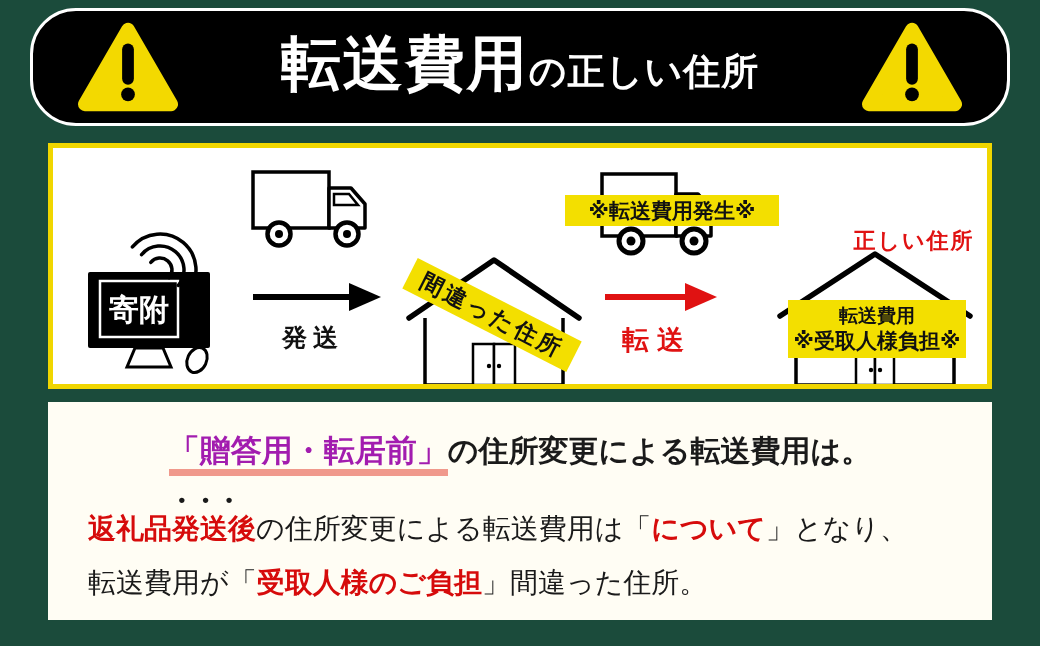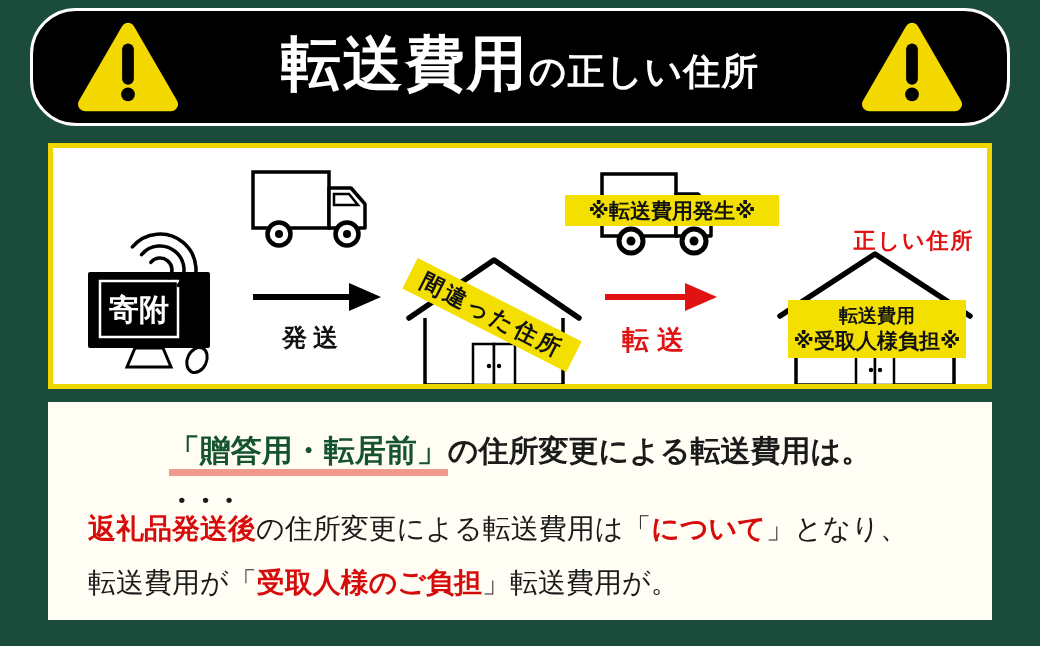--- a/index.html
+++ b/index.html
@@ -45,21 +45,21 @@
   
   .notice-panel {
     position:absolute; left:48px; top:402px; width:944px; height:218px;
     background:#fffdf4; box-sizing:border-box; padding:28px 40px 0 40px;
   }
   .notice-heading {
     text-align:center; font-size:30px; font-weight:600; color:#1a1a1a;
     margin:0 0 30px 0; white-space:nowrap;
   }
   .hl {
-    color:#14532d; font-weight:700; font-size:31px;
+    color:#a21caf; font-weight:700; font-size:31px;
     border-bottom:7px solid #f0998c; padding-bottom:1px;
   }
   .notice-body {
     font-size:28px; font-weight:500; color:#1a1a1a; line-height:1.92; margin:0;
     white-space:nowrap;
   }
   .red-bold { color:#d60b0b; font-weight:700; }
   .em-dotted { position:relative; display:inline-block; }
   .dots {
     position:absolute; left:50%; top:-0.62em; transform:translateX(-50%);
@@ -180,17 +180,17 @@
     </svg>
   </div>
 
   <div class="notice-panel">
     <p class="notice-heading">
       <span class="hl">「贈答用・転居前」</span><span>の住所変更による転送費用は。</span>
     </p>
     <p class="notice-body">
       <span><span class="red-bold">返礼品</span><span class="red-bold em-dotted"><span class="dots">•••</span><span>発送後</span></span><span>の住所変更による転送費用は</span><span>「</span><span class="red-bold">について</span><span>」</span><span>となり、</span></span>
       <br>
-      <span><span>転送費用が</span><span>「</span><span class="red-bold">受取人様のご負担</span><span>」</span><span>転送費用が。</span></span>
+      <span><span>転送費用が</span><span>「</span><span class="red-bold">受取人様のご負担</span><span>」</span><span>間違った住所。</span></span>
     </p>
   </div>
 
 </div>
 
 </body></html>

